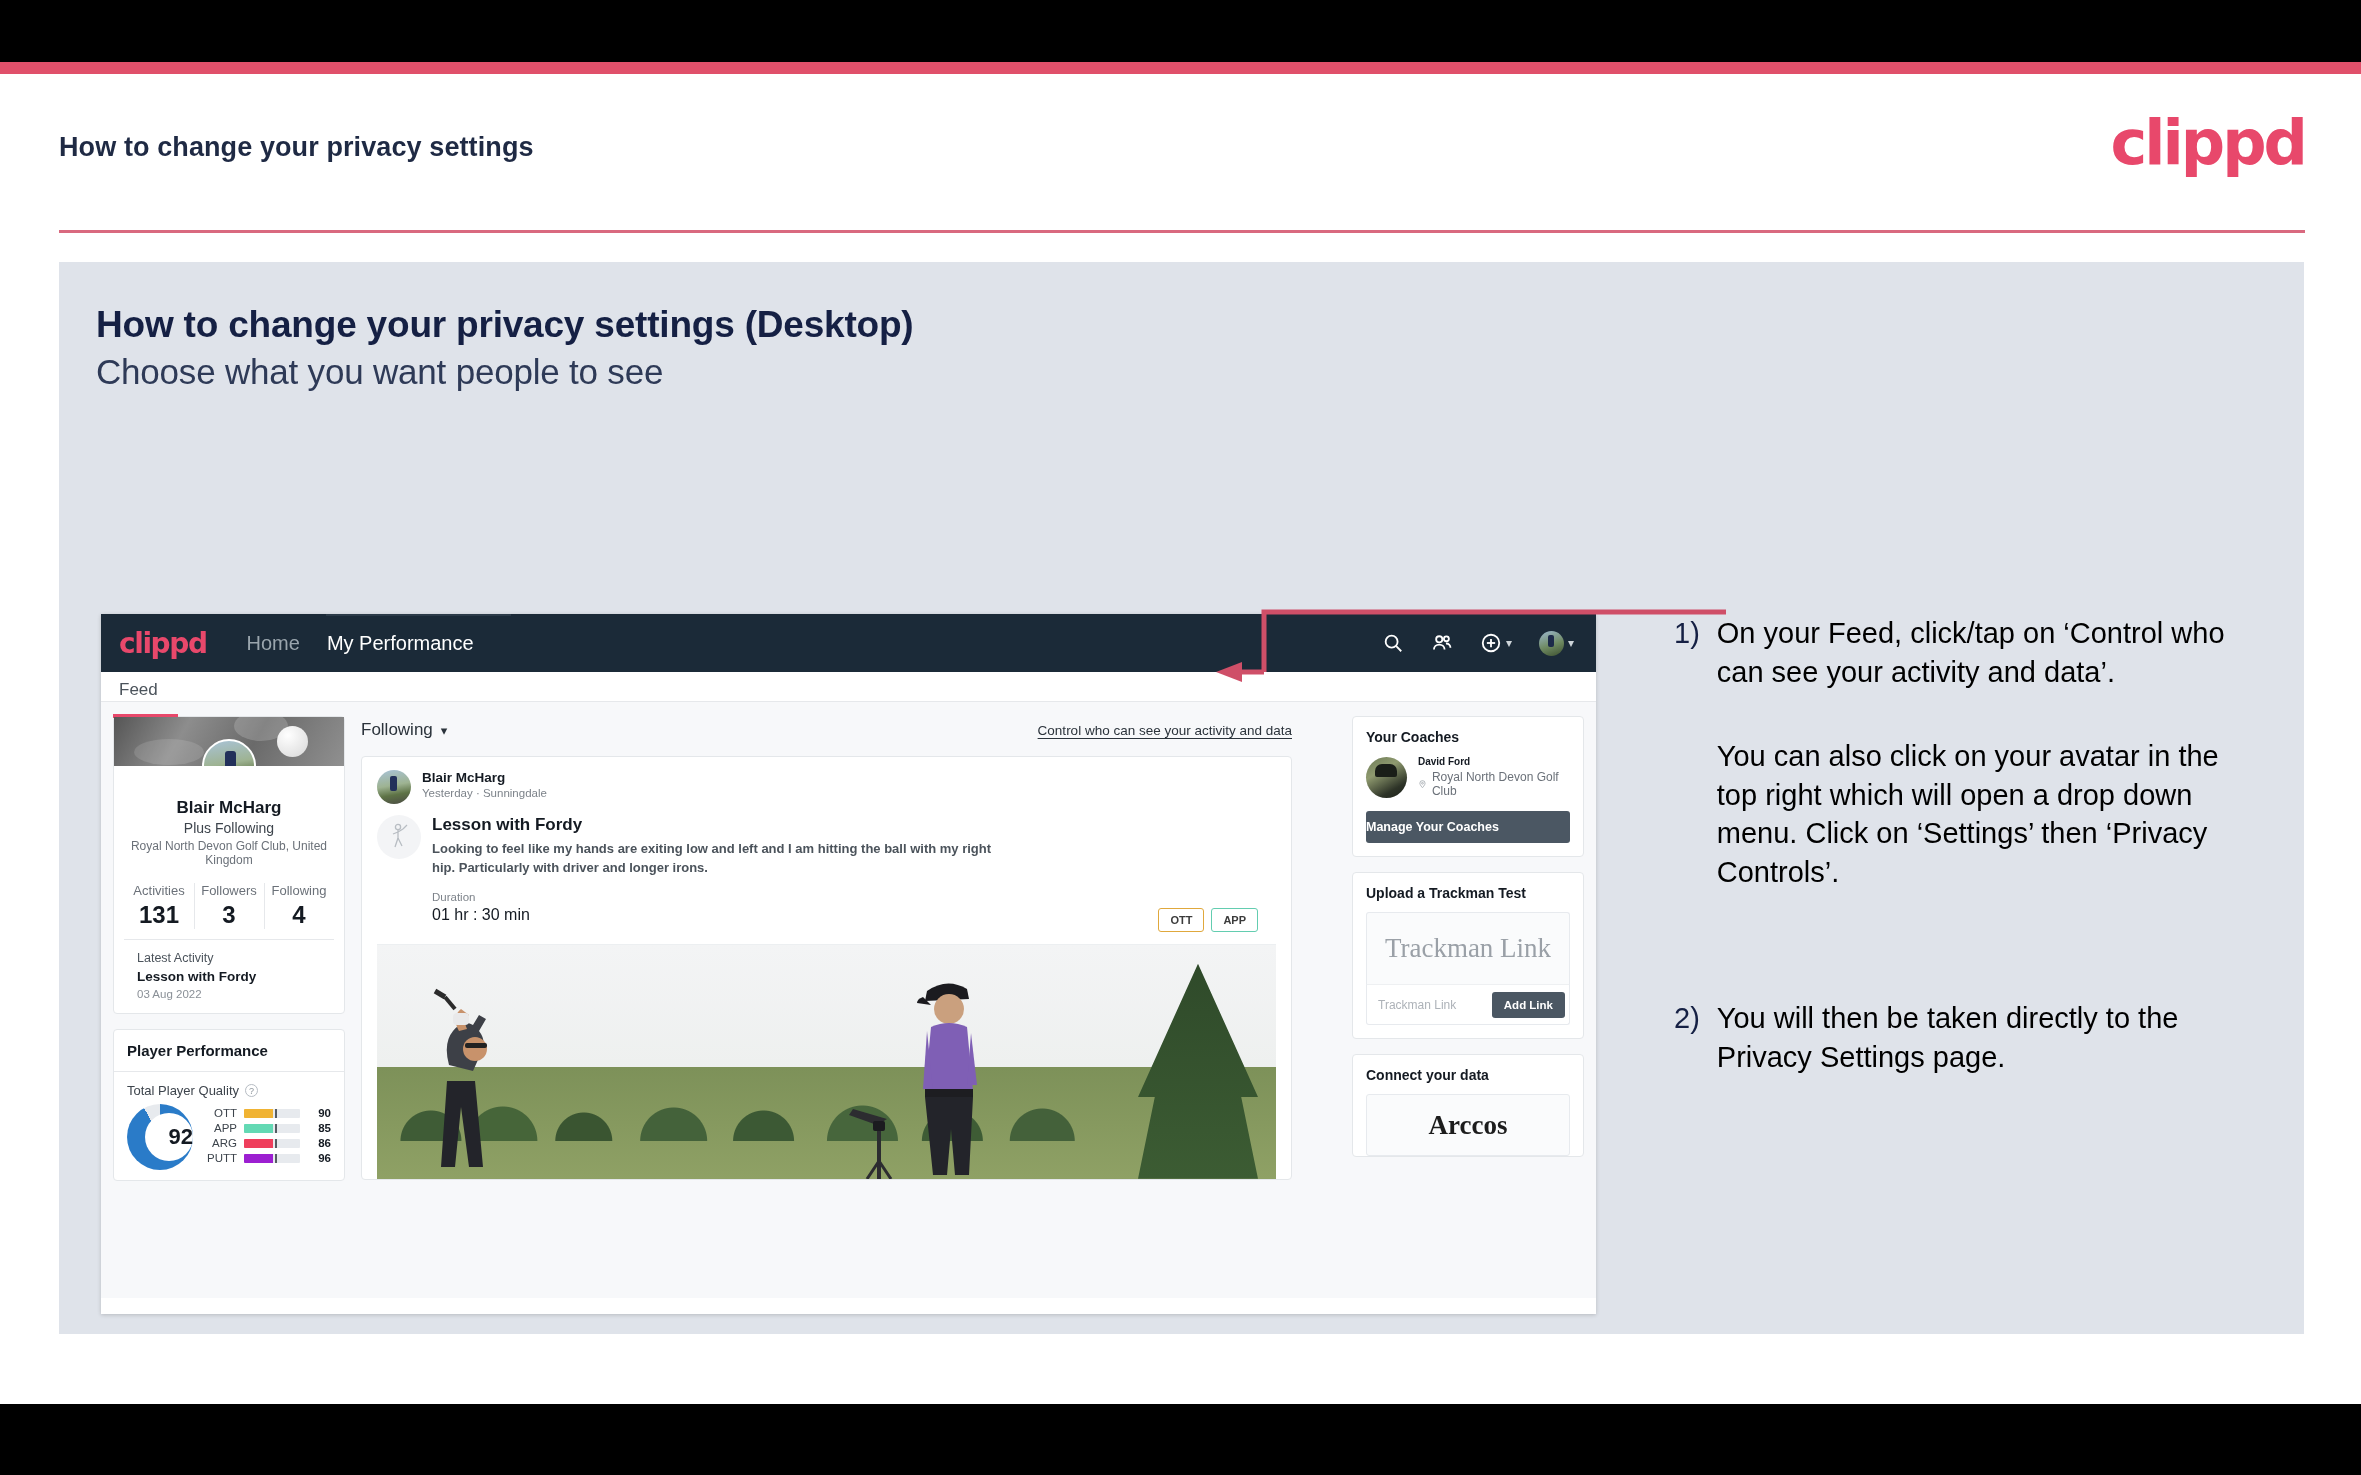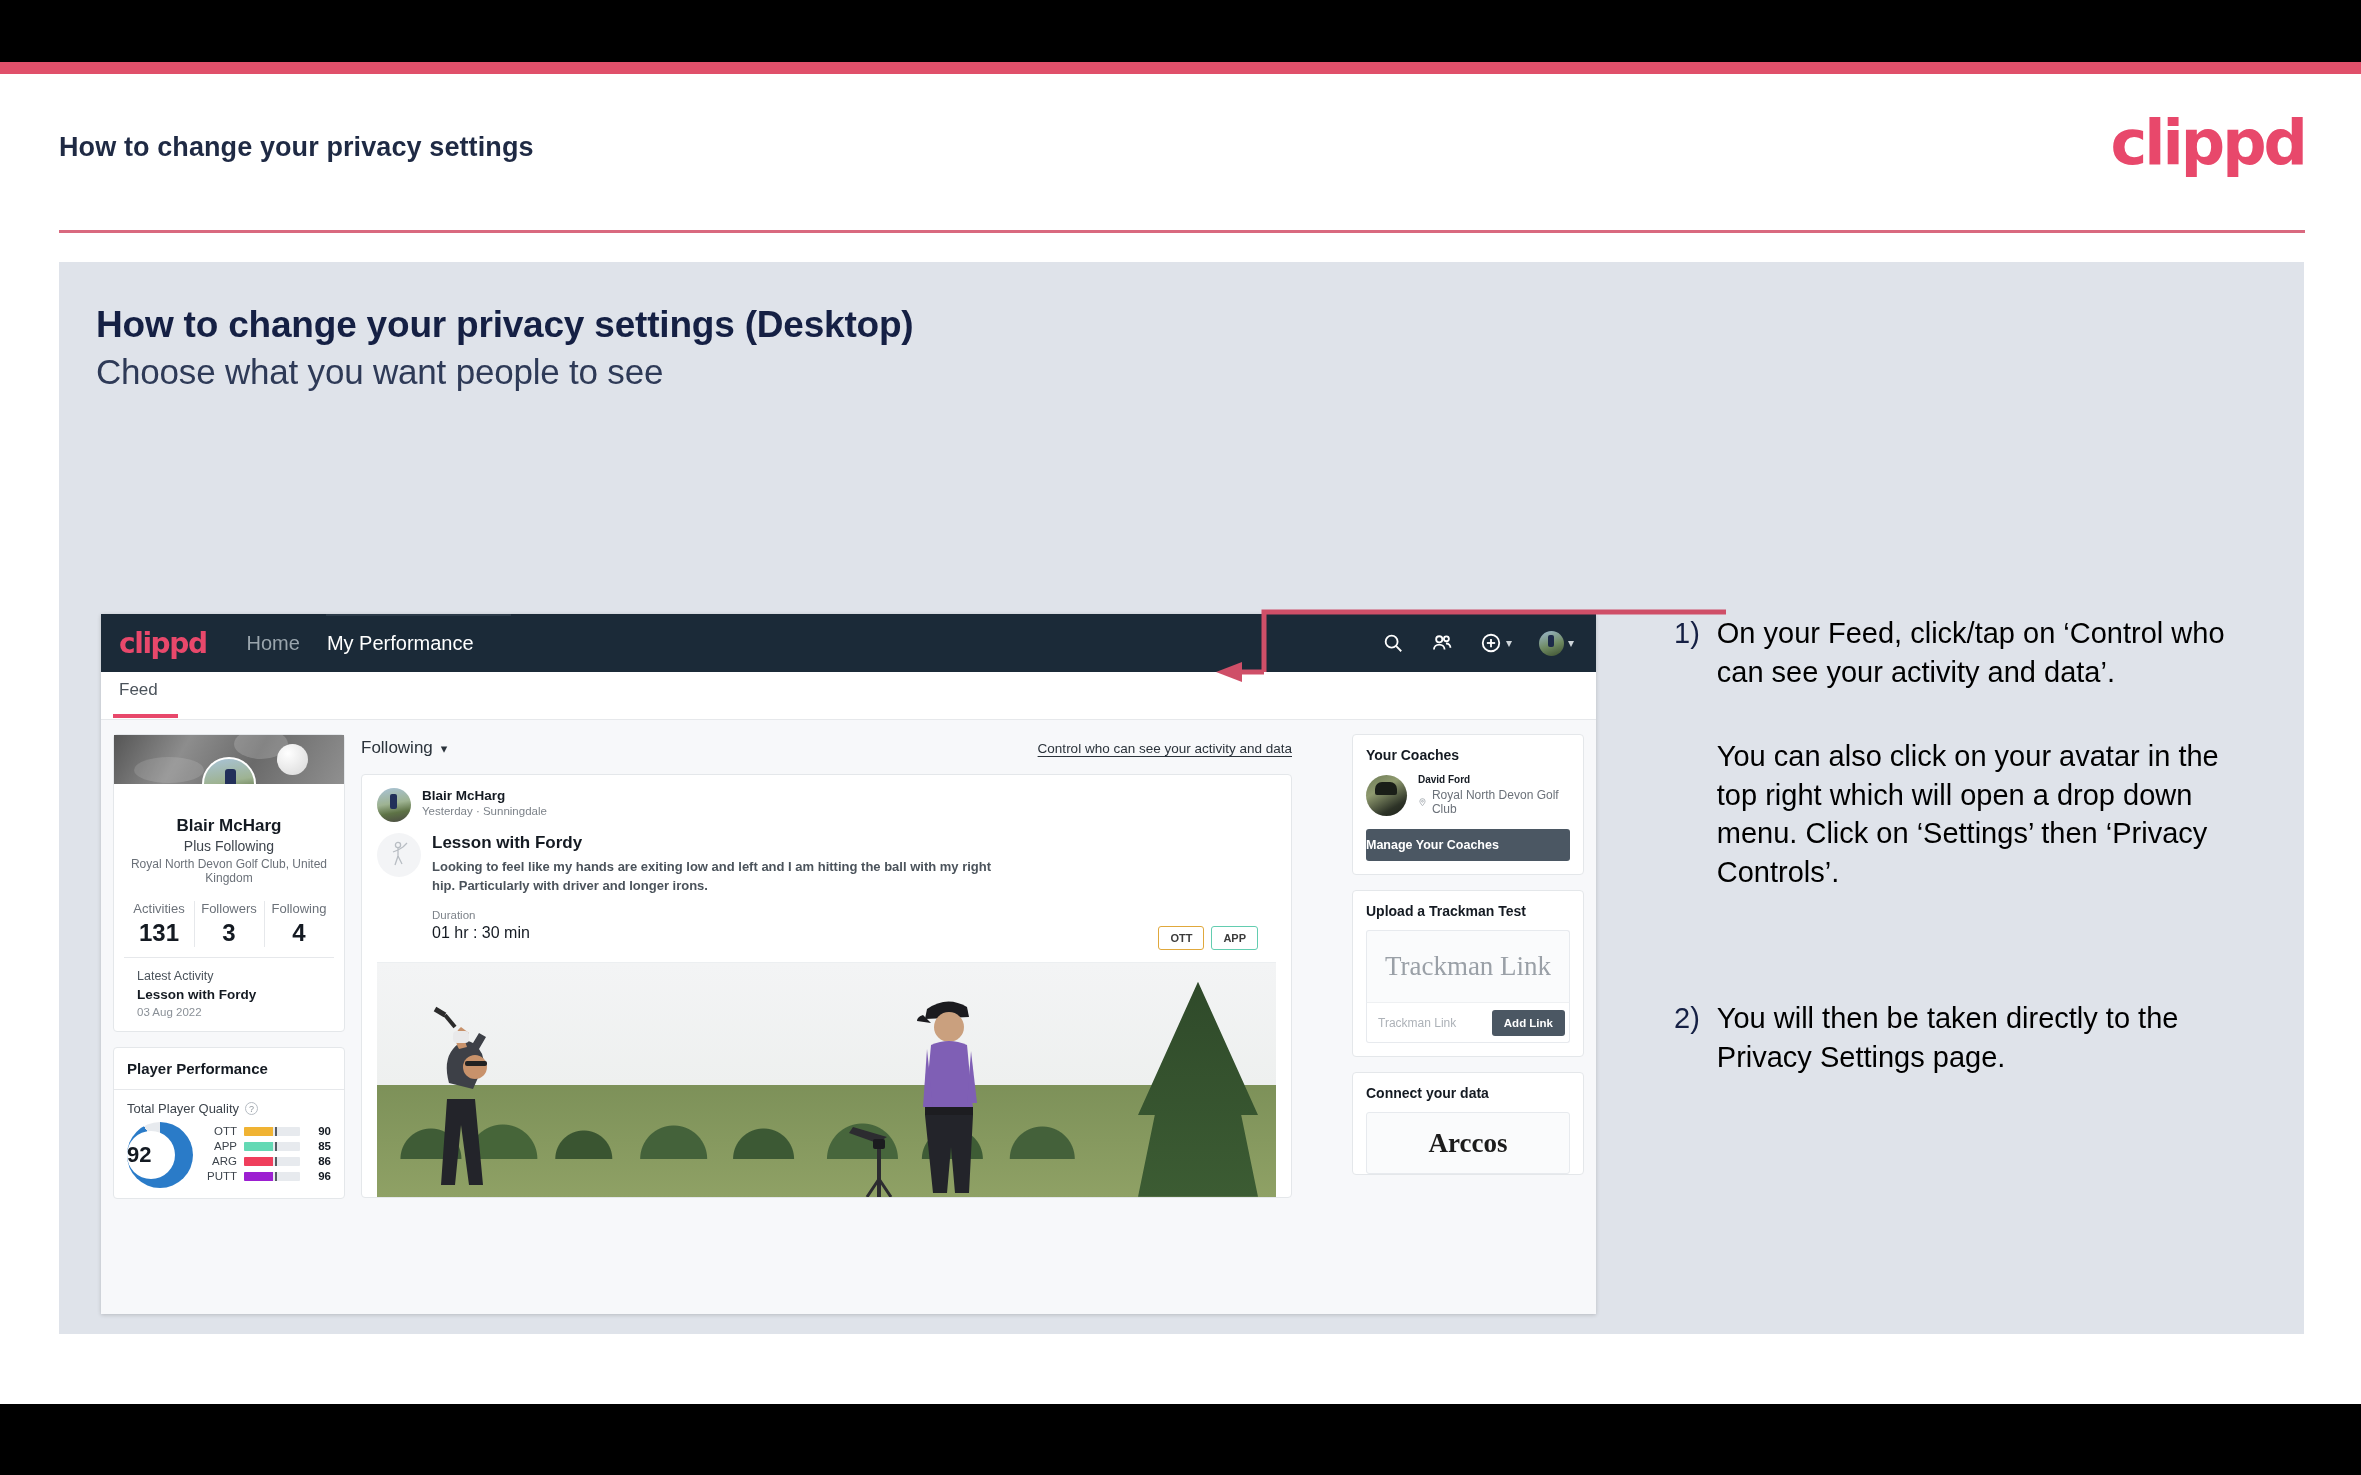--- a/index.html
+++ b/index.html
@@ -83,21 +83,21 @@
   .nav-avatar::after{
     content:""; position:absolute; left:9px; top:4px; width:6px; height:12px;
     background:#1d2a4a; border-radius:2px;
   }
   .ghost-tab {
     position:absolute; left:225px; top:-13px; width:185px; height:15px;
     background:#2c3b49; border-radius:5px 5px 0 0;
   }
 
   
-  .tabstrip { height:48px; background:#fff; border-bottom:1px solid #e6e8eb; position:relative; }
+  .tabstrip { height:30px; background:#fff; border-bottom:1px solid #e6e8eb; position:relative; }
   .tab {
     position:absolute; left:18px; top:8px; font-size:17px; color:#4b535b;
   }
   .tab-underline { position:absolute; left:12px; top:42px; width:65px; height:4px; background:#e8486b; }
 
   
   .app-body { display:flex; gap:16px; padding:14px 12px 0 12px; background:#f7f8fa; height:596px; }
   .col-left  { width:232px; flex:0 0 232px; }
   .col-mid   { flex:1 1 auto; }
   .col-right { width:232px; flex:0 0 232px;margin-left:44px; }
@@ -147,21 +147,21 @@
   .pp-head { padding:12px 13px; font-size:15px; font-weight:700; color:#141a22;
              border-bottom:1px solid #e6e8eb; }
   .pp-body { padding:11px 13px 10px; }
   .pp-tpq { font-size:13px; color:#3d444c; display:flex; align-items:center; gap:6px; }
   .qmark { width:13px; height:13px; border:1px solid #b6bcc3; border-radius:50%;
            font-size:9px; color:#8d949b; display:flex; align-items:center; justify-content:center; }
   .pp-row-wrap { display:flex; align-items:center; gap:11px; margin-top:6px; }
   .donut {
     width:66px; height:66px; border-radius:50%; flex:0 0 66px;
     background:conic-gradient(#2a7bc8 0 92%, #e7eaee 92% 100%);
-    display:flex; align-items:center; justify-content:flex-start; position:relative;
+    display:flex; align-items:center; justify-content:flex-end; position:relative;
   }
   .donut::before {
     content:""; position:absolute; width:48px; height:48px; border-radius:50%; background:#fff;
   }
   .donut-val { position:relative; font-size:22px; font-weight:700; color:#141a22; }
   .bars { flex:1; }
   .bar-row { display:flex; align-items:center; gap:7px; margin-bottom:3px; }
   .bar-lab { width:33px; text-align:right; font-size:11.5px; color:#3d444c; }
   .bar-track { flex:1; height:9px; background:#e7eaee; border-radius:1px; position:relative; overflow:hidden; }
   .bar-fill { height:100%; }

